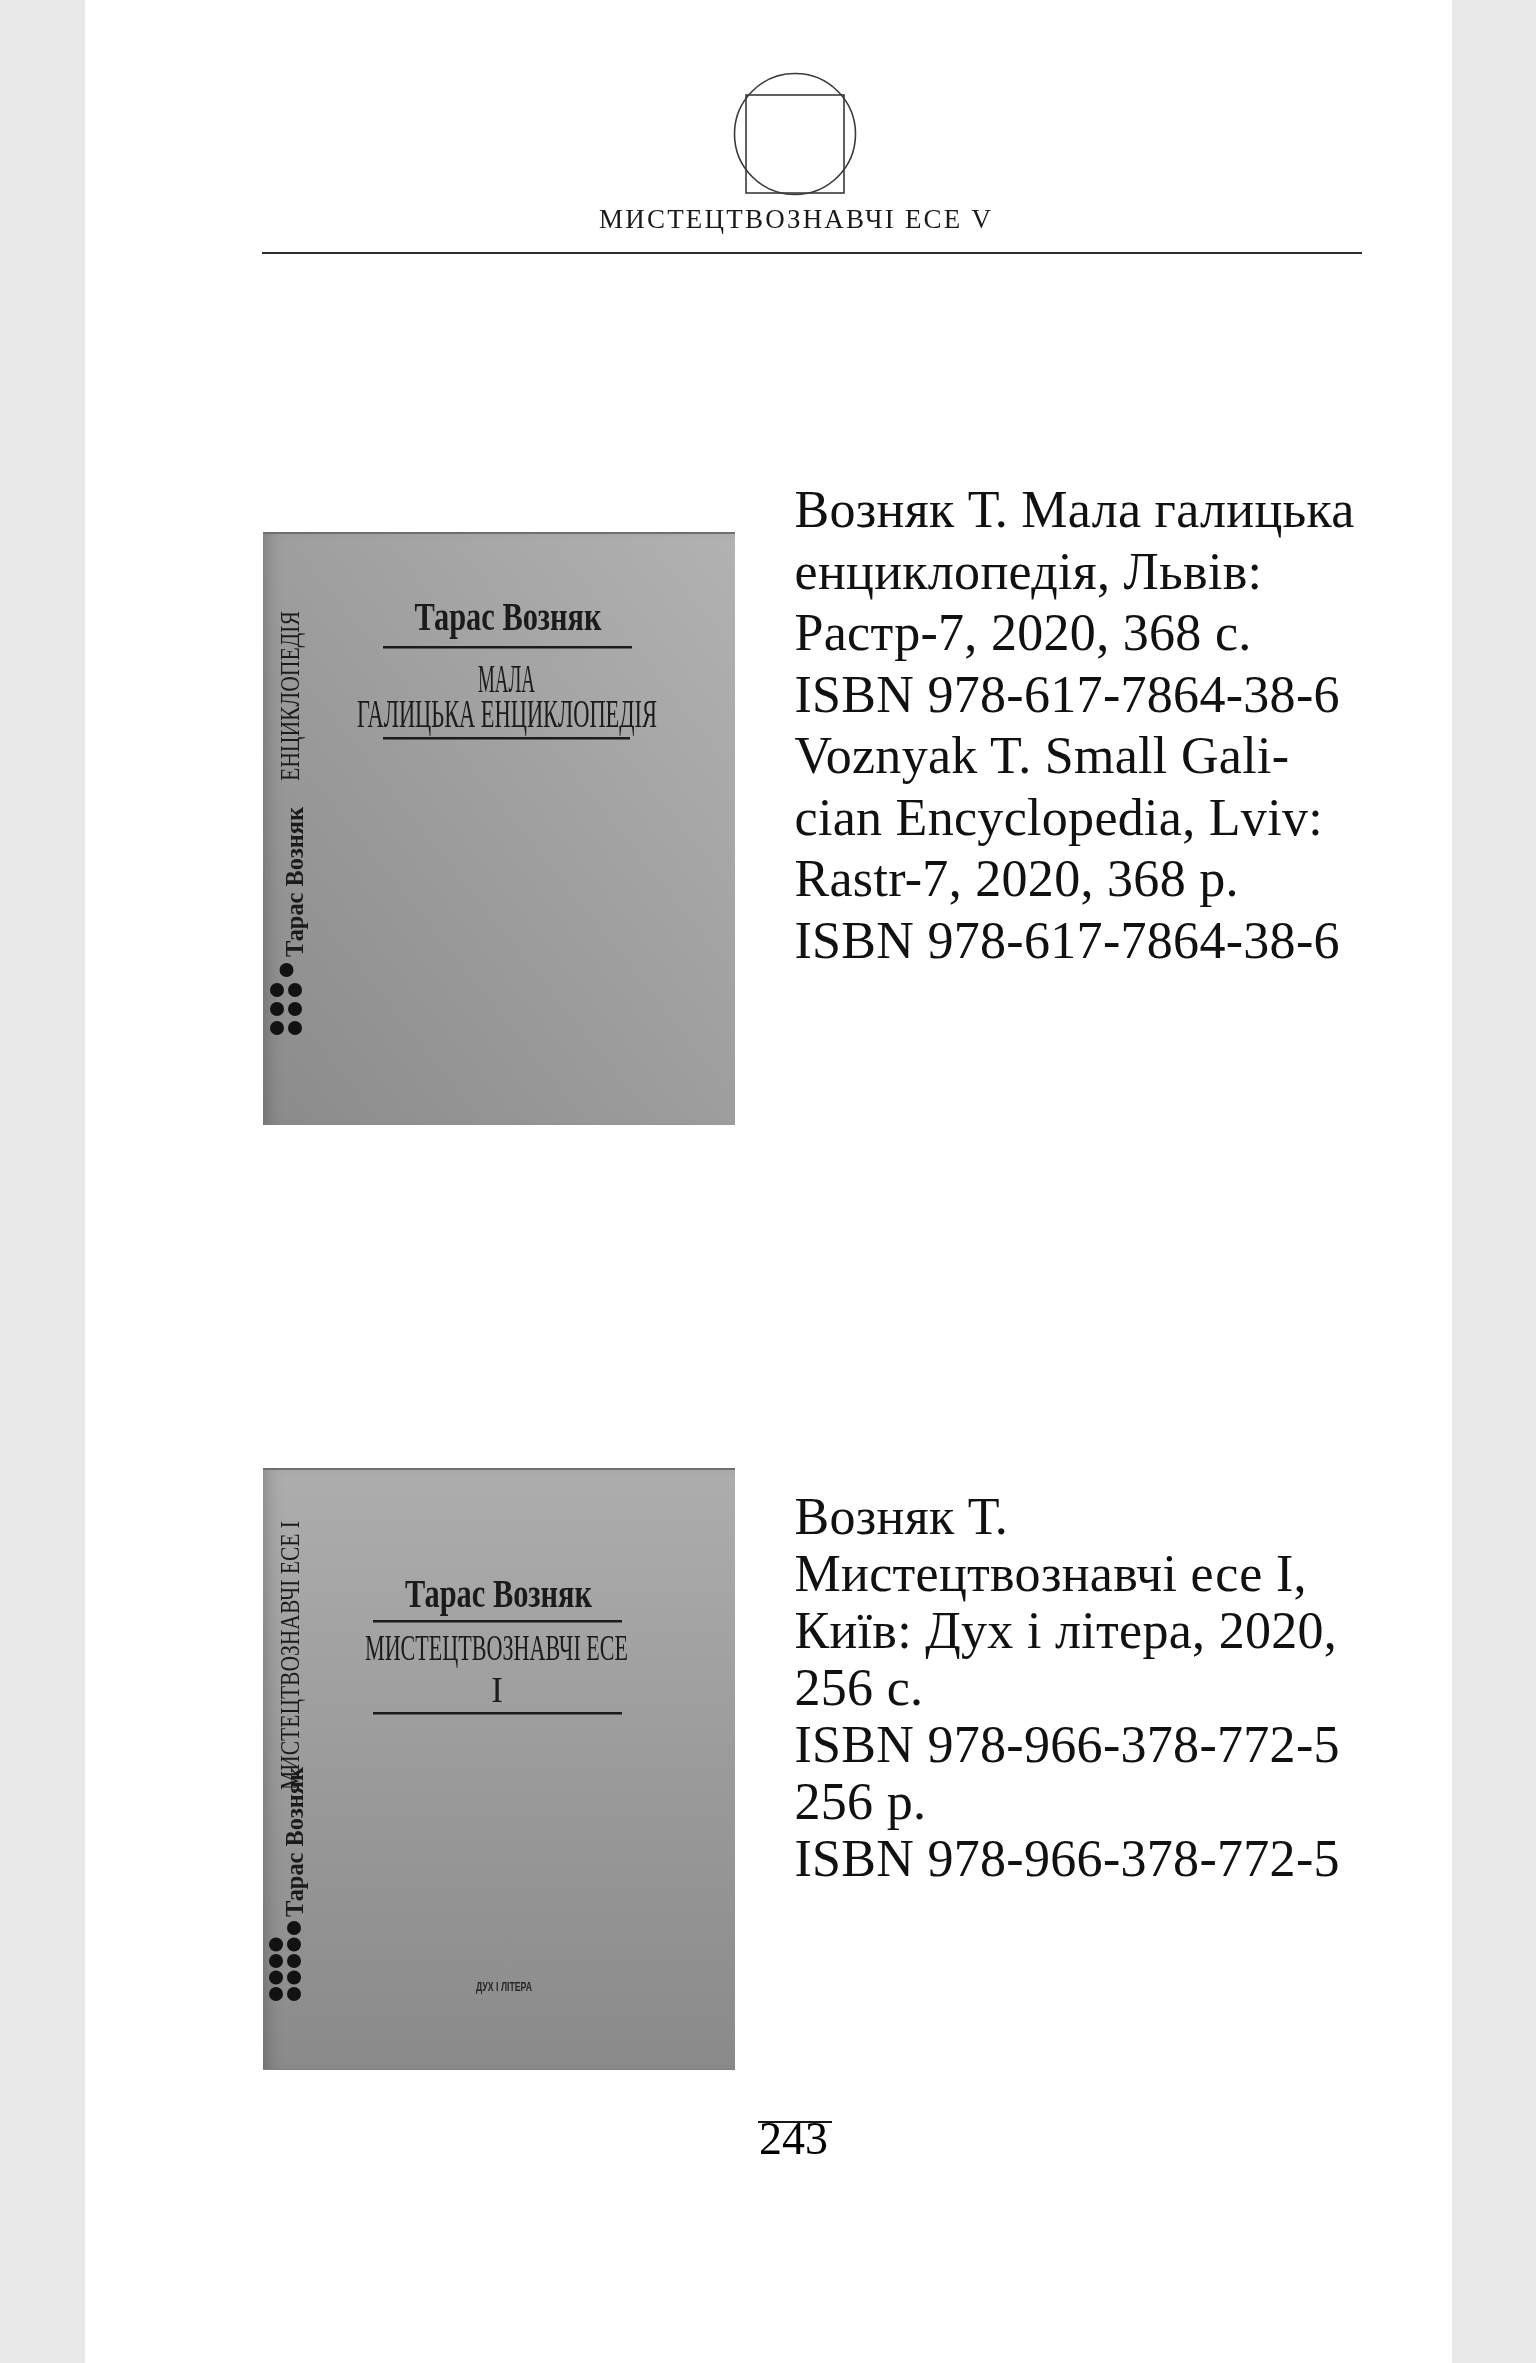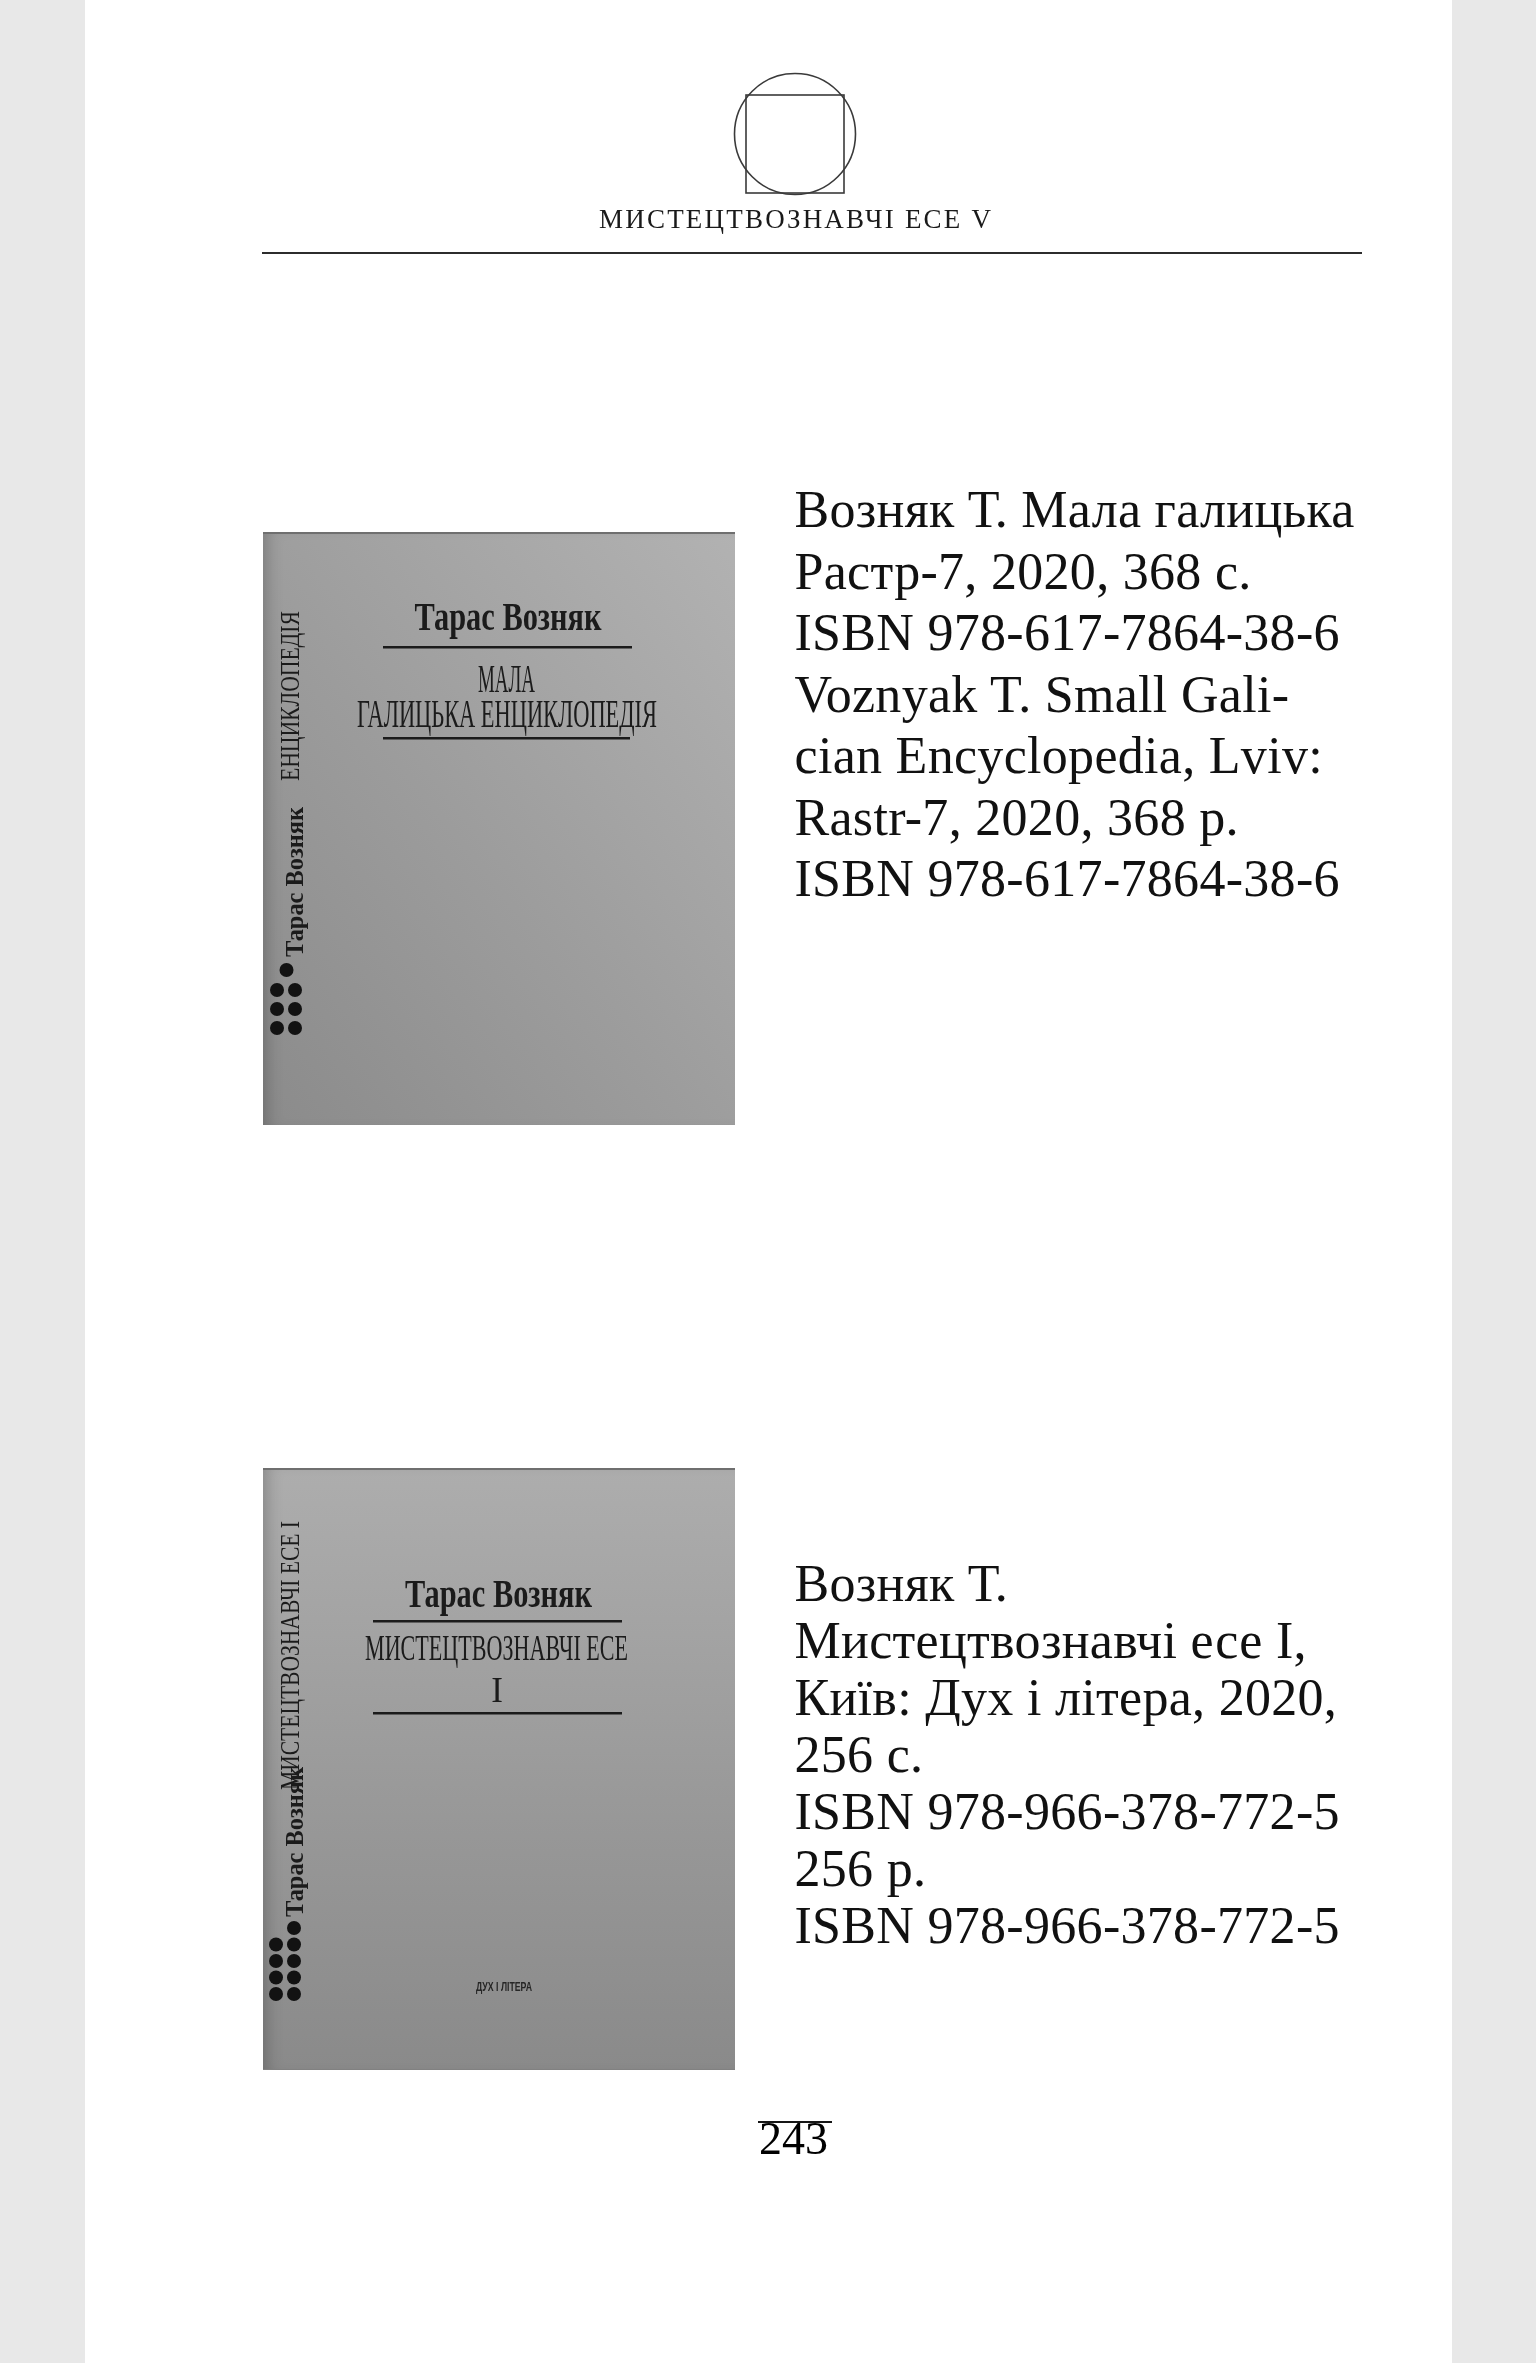--- a/index.html
+++ b/index.html
@@ -26,21 +26,21 @@
   .cover2{top:1468px;height:599px;background:linear-gradient(to bottom,#adadad 0%,#999999 55%,#8a8a8a 100%);border-bottom:1px solid #818181;}
   .cover svg{position:absolute;left:0;top:0;}
   .cover text{fill:#1b1b1b;font-family:"Liberation Serif", serif;}
   .cover .bold{font-weight:bold;}
   .cover .sans{font-family:"Liberation Sans", sans-serif;font-weight:bold;fill:#262626;}
   .cover rect.rule{fill:#1b1b1b;}
   .cover circle.dot{fill:#121212;}
   
   .desc{position:absolute;left:710px;white-space:nowrap;font-size:52px;letter-spacing:0.3px;color:#111;}
   .desc1{top:479px;line-height:61.5px;}
-  .desc2{top:1555px;line-height:57px;}
+  .desc2{top:1488px;line-height:57px;}
   
   .pnum-rule{position:absolute;left:673px;top:2121px;width:74px;height:2px;background:#161616;}
   .pnum{position:absolute;left:709px;top:2116px;transform:translateX(-50%);font-size:46px;line-height:1;color:#000000;}
 </style>
 </head>
 <body>
 
 <div class="page">
 
   <svg class="logo-svg" width="140" height="140" viewBox="0 0 140 140">
@@ -72,20 +72,21 @@
       <text class="bold" x="245" y="96" text-anchor="middle" font-size="40" font-weight="bold" textLength="187" lengthAdjust="spacingAndGlyphs">Тарас Возняк</text>
       <rect class="rule" x="120" y="112" width="249" height="2.5"></rect>
       <text x="243.5" y="158" text-anchor="middle" font-size="40" textLength="57" lengthAdjust="spacingAndGlyphs">МАЛА</text>
       <text x="244" y="193" text-anchor="middle" font-size="40" textLength="300" lengthAdjust="spacingAndGlyphs">ГАЛИЦЬКА ЕНЦИКЛОПЕДІЯ</text>
       <rect class="rule" x="120" y="203" width="247" height="2.5"></rect>
     </svg>
   </div>
 
   <div class="desc desc1">
     <div>Возняк Т. Мала галицька</div>
+    <div>енциклопедія, Львів:</div>
     <div>Растр-7, 2020, 368 с.</div>
     <div>ISBN 978-617-7864-38-6</div>
     <div>Voznyak T. Small Gali-</div>
     <div>cian Encyclopedia, Lviv:</div>
     <div>Rastr-7, 2020, 368 p.</div>
     <div>ISBN 978-617-7864-38-6</div>
   </div>
 
   <div class="cover cover2">
     <svg width="472" height="599" viewBox="0 0 472 599">

